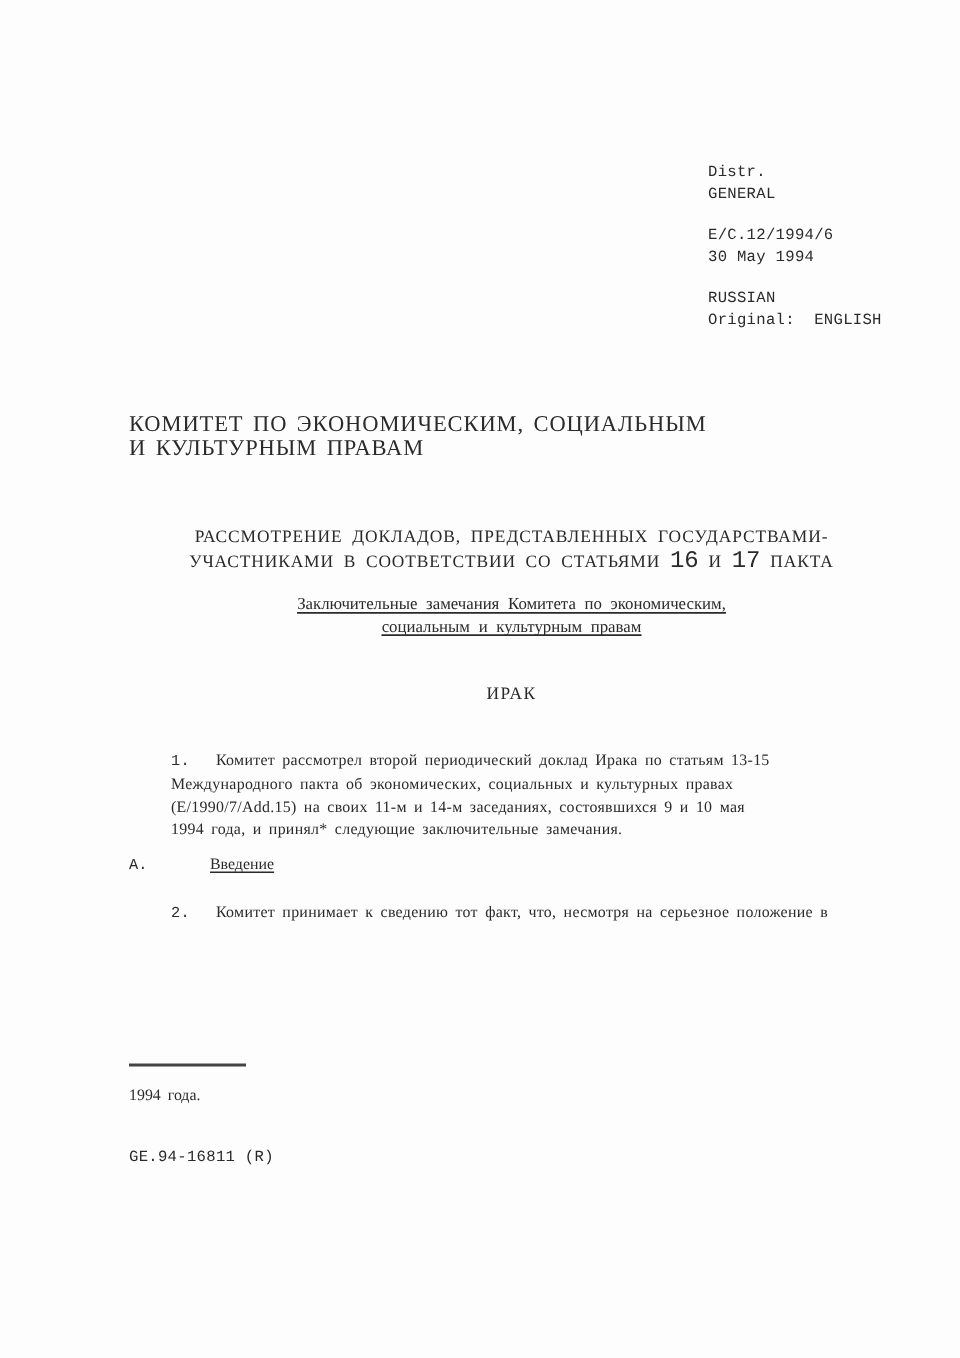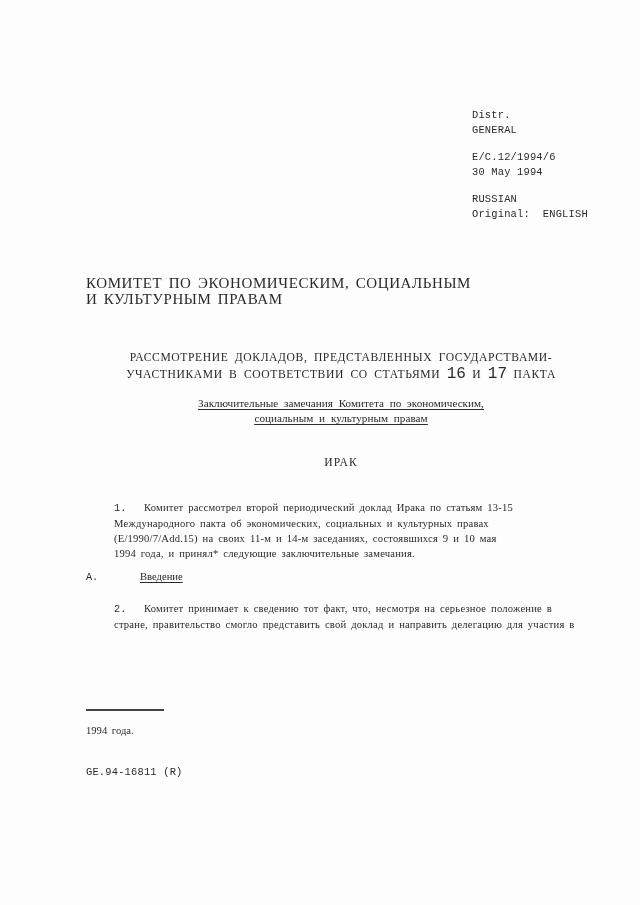--- a/index.html
+++ b/index.html
@@ -186,21 +186,20 @@
   <span class="line">(E/1990/7/Add.15) на своих 11-м и 14-м заседаниях, состоявшихся 9 и 10 мая</span>
   <span class="line">1994 года, и принял* следующие заключительные замечания.</span>
 </div>
 
 <div id="section-a" class="abs serif">
   <span class="letter">A.</span><span class="title">Введение</span>
 </div>
 
 <div id="para-2" class="abs serif para">
   <span class="line"><span class="pnum">2.</span><span>Комитет принимает к сведению тот факт, что, несмотря на серьезное положение в</span></span>
-  <span class="line">стране, правительство смогло представить свой доклад и направить делегацию для участия в</span>
 </div>
 
 <div id="footnote-rule" class="abs"></div>
 <div id="footnote" class="abs serif">
   <span class="line">1994 года.</span>
 </div>
 
 <div id="job-number" class="abs mono">GE.94-16811   (R)</div>
 
 </body></html>

